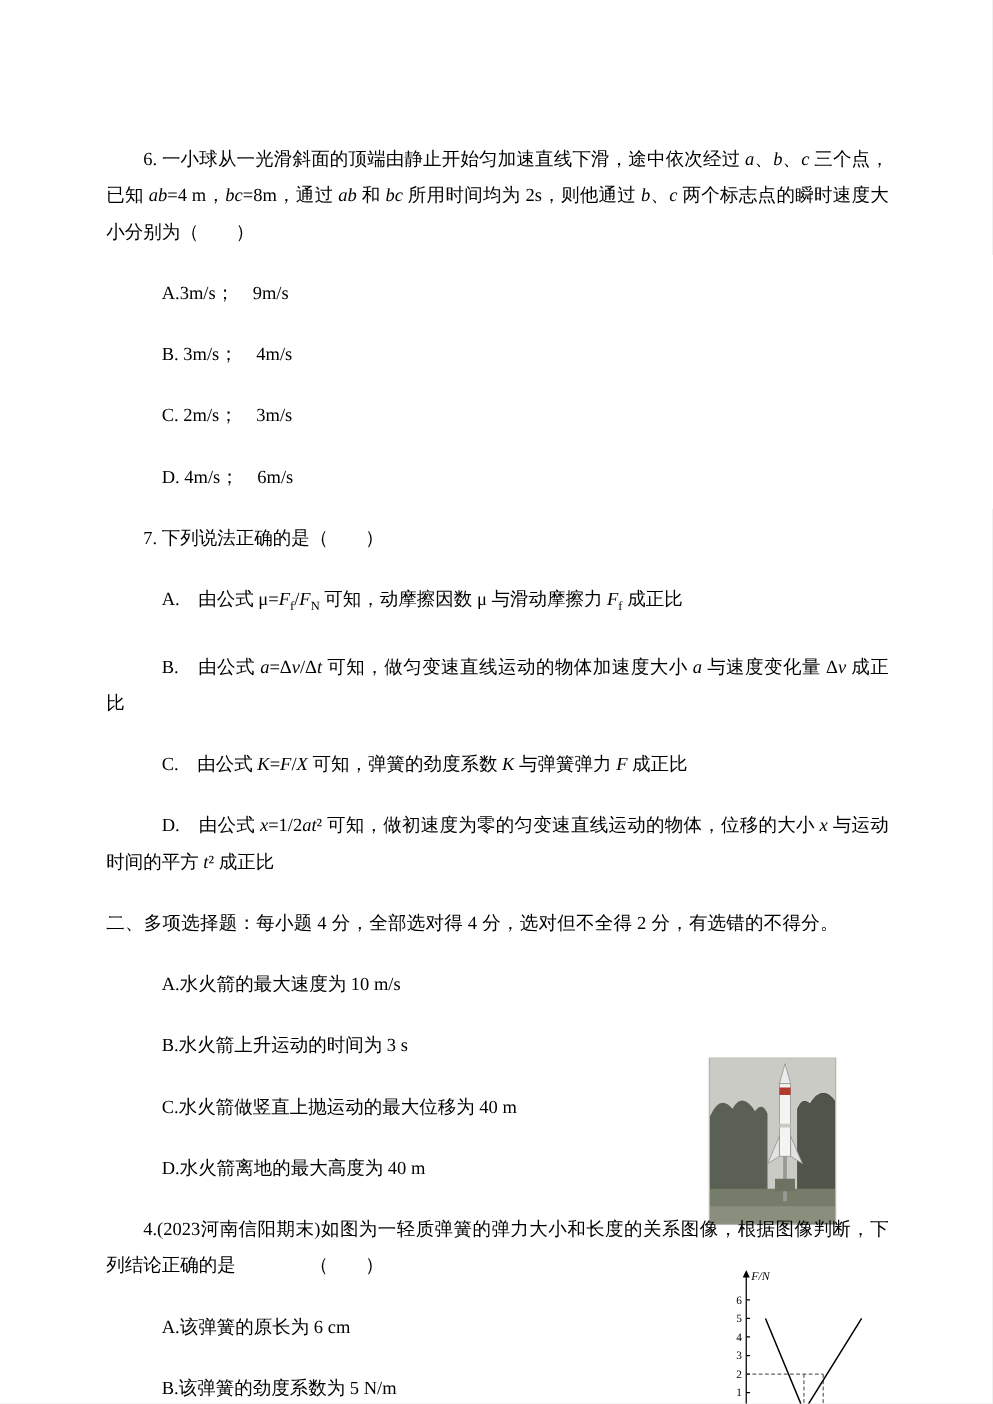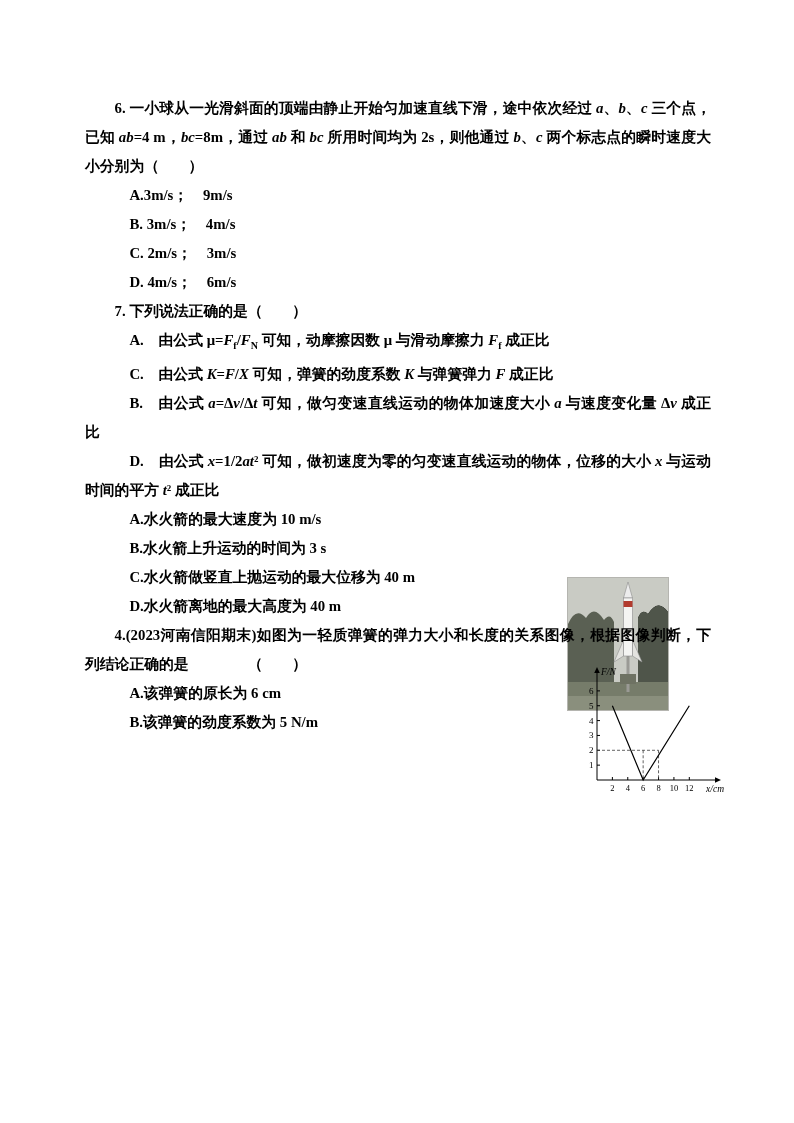--- a/index.html
+++ b/index.html
@@ -14,22 +14,23 @@
     font-family: "Liberation Serif", "DejaVu Serif", serif;
   }
   .content {
     position: absolute;
     left: 85px; top: 94px;
     width: 626px;
   }
   .content p, .content h2 {
     font-size: 14.8px;
     line-height: 29px;
-    font-weight: bold;
+    font-weight: normal;
     text-align: justify;
+    margin-top: 20px;
   }
   .stem { text-indent: 2em; }
   .opt  { text-indent: 3em; }
   .section-header {
     font-weight: 700;
     text-indent: 0;
     letter-spacing: 0.2px;
   }
   .question { position: relative; }
   
@@ -66,26 +67,27 @@
       <p class="stem">6. 一小球从一光滑斜面的顶端由静止开始匀加速直线下滑，途中依次经过 <i>a</i>、<i>b</i>、<i>c</i> 三个点，已知 <i>ab</i>=4 m，<i>bc</i>=8m，通过 <i>ab</i> 和 <i>bc</i> 所用时间均为 2s，则他通过 <i>b</i>、<i>c</i> 两个标志点的瞬时速度大小分别为（　　）</p>
       <p class="opt">A.3m/s；　9m/s</p>
       <p class="opt">B. 3m/s；　4m/s</p>
       <p class="opt">C. 2m/s；　3m/s</p>
       <p class="opt">D. 4m/s；　6m/s</p>
     </section>
 
     <section class="question">
       <p class="stem">7. 下列说法正确的是（　　）</p>
       <p class="opt">A.　由公式 μ=<i>F</i><sub>f</sub>/<i>F</i><sub>N</sub> 可知，动摩擦因数 μ 与滑动摩擦力 <i>F</i><sub>f</sub> 成正比</p>
+      <p class="opt">B.　由公式 <i>a</i>=Δ<i>v</i>/Δ<i>t</i> 可知，做匀变速直线运动的物体加速度大小 <i>a</i> 与速度变化量 Δ<i>v</i> 成正比</p>
       <p class="opt">C.　由公式 <i>K</i>=<i>F</i>/<i>X</i> 可知，弹簧的劲度系数 <i>K</i> 与弹簧弹力 <i>F</i> 成正比</p>
-      <p class="opt">B.　由公式 <i>a</i>=Δ<i>v</i>/Δ<i>t</i> 可知，做匀变速直线运动的物体加速度大小 <i>a</i> 与速度变化量 Δ<i>v</i> 成正比</p>
       <p class="opt">D.　由公式 <i>x</i>=1/2<i>at</i>² 可知，做初速度为零的匀变速直线运动的物体，位移的大小 <i>x</i> 与运动时间的平方 <i>t</i>² 成正比</p>
     </section>
 
 
+    <h2 class="section-header">二、多项选择题：每小题 4 分，全部选对得 4 分，选对但不全得 2 分，有选错的不得分。</h2>
 
     <section class="question">
       <figure class="rocket-photo">
         <svg width="100" height="132" viewBox="0 0 100 132">
           <rect x="0" y="0" width="100" height="132" fill="#c9cbc4"></rect>
           <path d="M0,46 Q8,28 18,40 Q26,26 36,42 Q42,34 46,44 L46,132 L0,132 Z" fill="#5a6053"></path>
           <path d="M100,34 Q90,20 80,36 Q74,30 70,40 L70,132 L100,132 Z" fill="#4f554а"></path>
           <path d="M100,34 Q90,20 80,36 Q74,30 70,40 L70,132 L100,132 Z" fill="#4f554a"></path>
           <rect x="0" y="104" width="100" height="28" fill="#767c6a"></rect>
           <rect x="0" y="118" width="100" height="14" fill="#8a8f7d"></rect>

